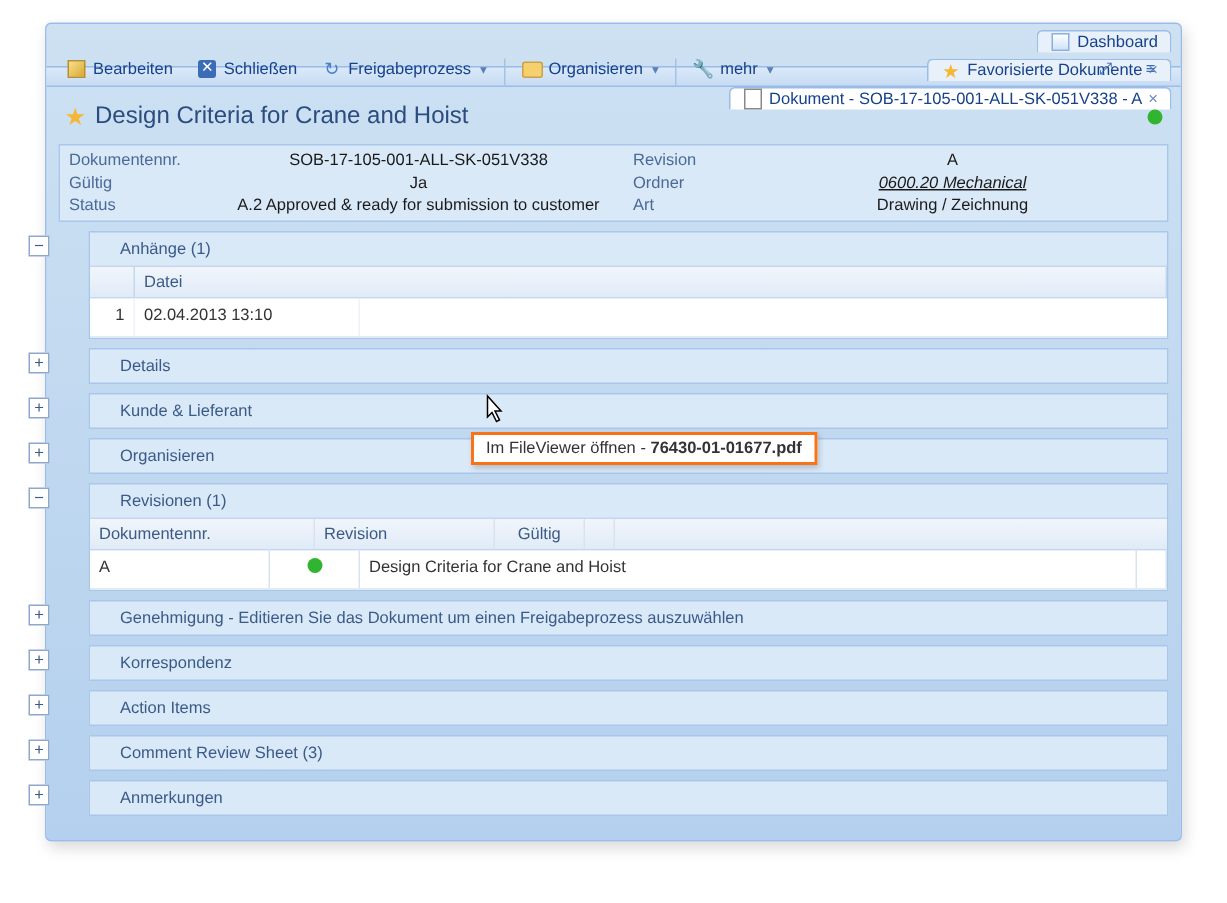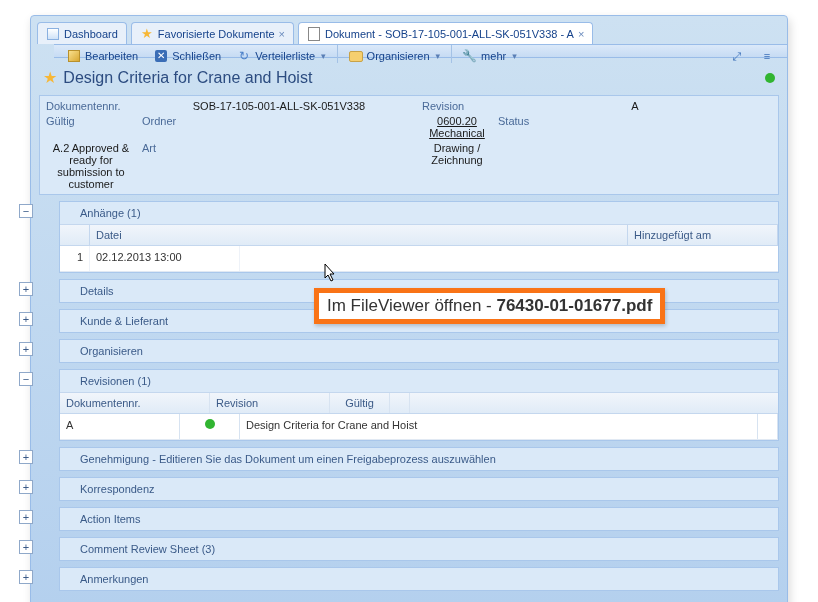--- a/index.html
+++ b/index.html
@@ -22,20 +22,21 @@
   box-shadow: 2px 4px 10px rgba(0,0,0,.15);
   padding-bottom: 8px;
 }
 .tab-strip {
   display: flex;
   align-items: flex-end;
   height: 28px;
   padding: 4px 6px 0;
   gap: 4px;
   background: transparent;
+  flex-direction: column;
 }
 .tab {
   display: flex; align-items: center;
   gap: 4px;
   height: 22px;
   padding: 0 8px;
   background: #e8f0fa;
   border: 1px solid #99bce8;
   border-bottom: none;
   border-radius: 4px 4px 0 0;
@@ -44,28 +45,27 @@
   cursor: pointer;
 }
 .tab.active {
   background: #fff;
   font-weight: normal;
   color: #15428b;
 }
 .tab .close { color:#6a8bbd; font-size:11px; }
 .tab-icon { width:14px; height:14px; display:inline-flex; align-items:center; justify-content:center; }
 .toolbar {
-  display:flex; align-items:flex-start;
+  display:flex; align-items:flex-end;
   height:14px;
   background: linear-gradient(#dbe9f9,#c6dbf3);
   border-top:1px solid #99bce8;
   border-bottom:1px solid #99bce8;
   padding:0 6px;
   gap:2px;
-  margin-left:23px;
 }
 .tb-btn {
   display:flex; align-items:center; gap:4px;
   height:22px; padding:0 6px;
   color:#15428b;
   border:1px solid transparent;
   border-radius:3px;
   cursor:pointer;
 }
 .tb-sep { width:1px; height:18px; background:#a4c2e6; margin:0 2px; }
@@ -83,21 +83,21 @@
 .props {
   border:1px solid #a9c7eb;
   background:#dae9f8;
   padding:4px 6px;
   display:grid;
   grid-template-columns: 90px 1fr 70px 1fr;
   row-gap:3px; column-gap:6px;
 }
 .props .lbl { color:#4a6a98; }
 .props .val { color:#1a1a1a;text-align:center; }
-.link { color:#1a49a0; text-decoration:underline; cursor:pointer; }
+.link { color:#1a49a0; text-decoration:underline; cursor:pointer;font-style:italic; }
 .panel {
   margin-top:6px;
   border:1px solid #a9c7eb;
   background:#dae9f8;
 }
 .panel-header {
   display:flex; align-items:center;
   height:22px;
   padding:0 4px 0 20px;
   color:#3a5a88;
@@ -151,23 +151,23 @@
   border:1px solid #3d68ad;
   display:inline-block;
 }
 .cursor {
   position:absolute; width:18px; height:24px;
 }
 .cursor svg { position:absolute; top:0; left:0; }
 .tooltip {
   position:absolute;
   background:#fff;
-  border:5px solid #f97316;
+  border:2px solid #f97316;
   padding:3px 8px;
-  font-size:17px;
+  font-size:11px;
   box-shadow:1px 2px 4px rgba(0,0,0,.2);
   white-space:nowrap;
 }
 .tooltip b { font-weight:bold; }
 .rev-grid .hdr > div, .rev-grid .row > div {
   border-right:1px solid #d7e3f1;
 }
 .rc1{width:150px}
 .rc2{width:120px}
 .rc3{width:60px;text-align:center}
@@ -218,21 +218,21 @@
       <span>Bearbeiten</span>
     </div>
     <div class="tb-btn">
       <span class="tb-ico">
           <span class="close-ico">✕</span>
         </span>
       <span>Schließen</span>
     </div>
     <div class="tb-btn">
       <span class="tb-ico refresh-ico">↻</span>
-      <span>Verteilerliste</span>
+      <span>Freigabeprozess</span>
       <span class="caret">▾</span>
     </div>
     <div class="tb-sep"></div>
     <div class="tb-btn">
       <span class="tb-ico">
           <span class="folder-ico"></span>
         </span>
       <span>Organisieren</span>
       <span class="caret">▾</span>
     </div>
@@ -258,44 +258,44 @@
       <span class="status-dot"></span>
     </div>
 
     <div class="props">
       <span class="lbl">Dokumentennr.</span>
       <span class="val">SOB-17-105-001-ALL-SK-051V338</span>
       <span class="lbl">Revision</span>
       <span class="val">A</span>
 
       <span class="lbl">Gültig</span>
+      <span class="val">Ja</span>
       <span class="lbl">Ordner</span>
       <span class="val link">0600.20 Mechanical</span>
 
       <span class="lbl">Status</span>
       <span class="val">A.2 Approved &amp; ready for submission to customer</span>
       <span class="lbl">Art</span>
       <span class="val">Drawing / Zeichnung</span>
     </div>
 
     <div class="panel-wrap">
     <div class="panel-toggle">−</div>
     <div class="panel">
       <div class="panel-header">
         <span>Anhänge (1)</span>
       </div>
       <div class="grid">
         <div class="hdr">
           <div class="col-idx"></div>
           <div class="col-file">Datei</div>
-          <div class="col-date">Hinzugefügt am</div>
         </div>
         <div class="row" style="position:relative">
           <div class="col-idx">1</div>
-          <div class="col-date">02.12.2013 13:00</div>
+          <div class="col-date">02.04.2013 13:10</div>
         </div>
       </div>
     </div>
     </div>
 
     <div class="panel-wrap">
         <div class="panel-toggle">+</div>
       <div class="panel">
           <div class="panel-header">
             <span>Details</span>

